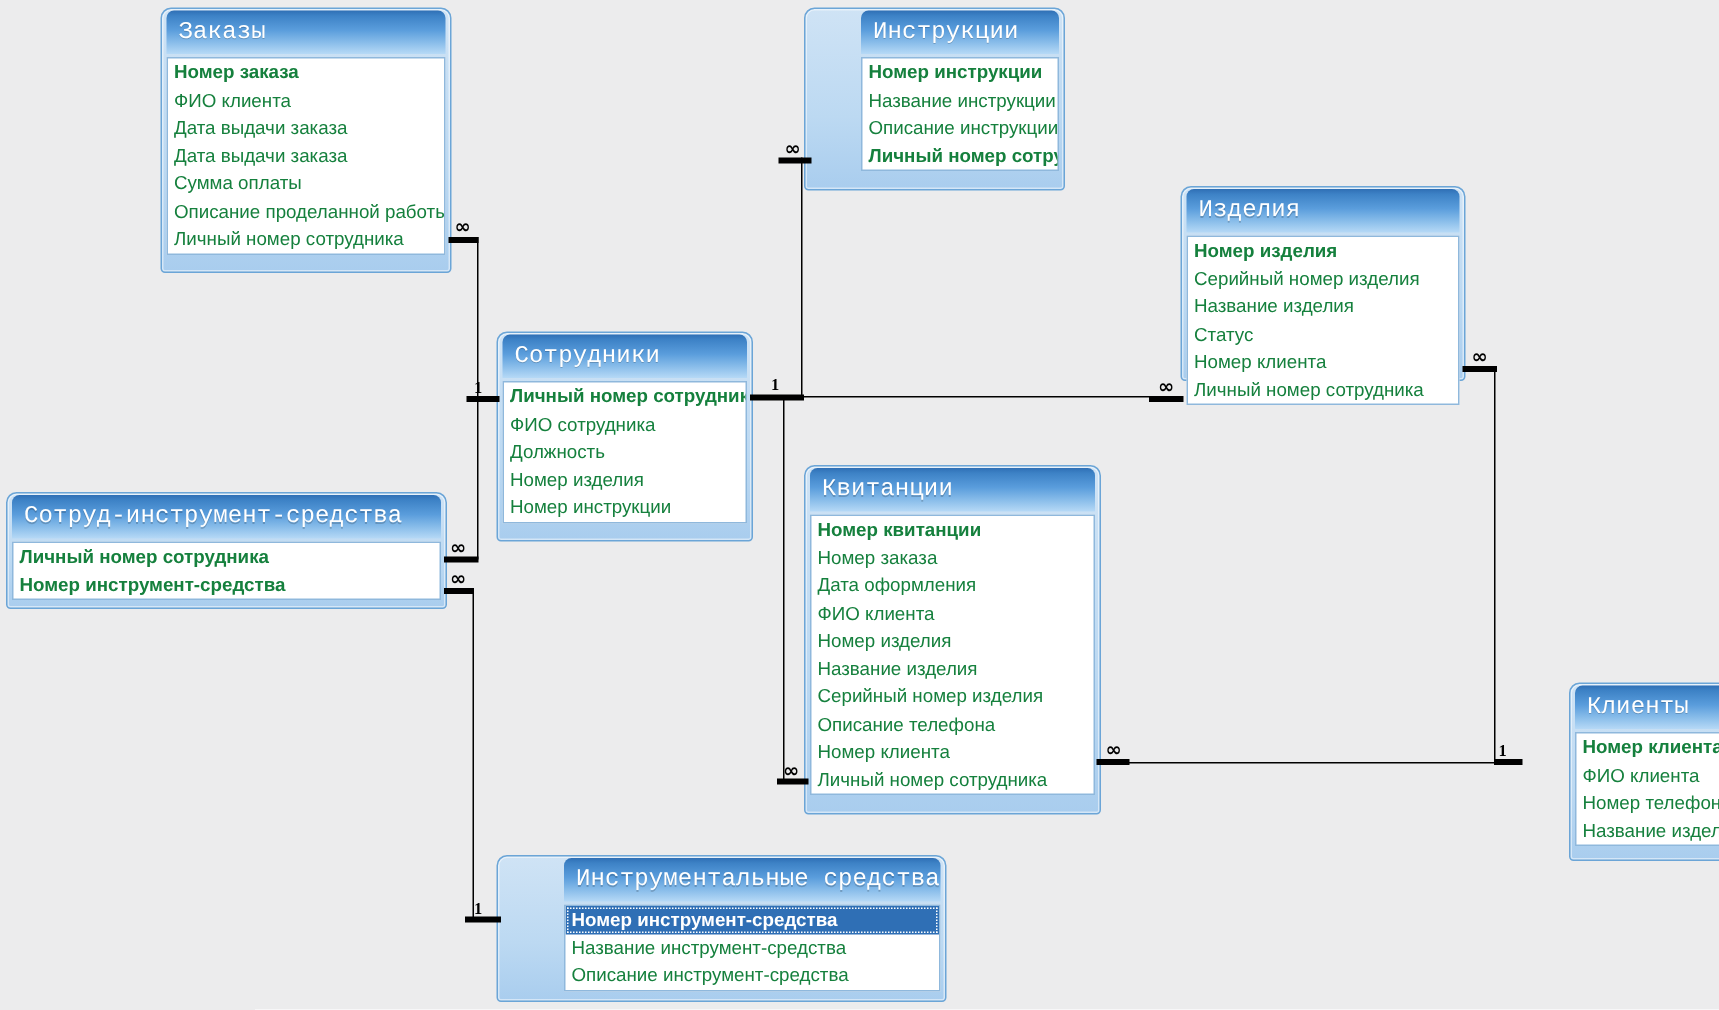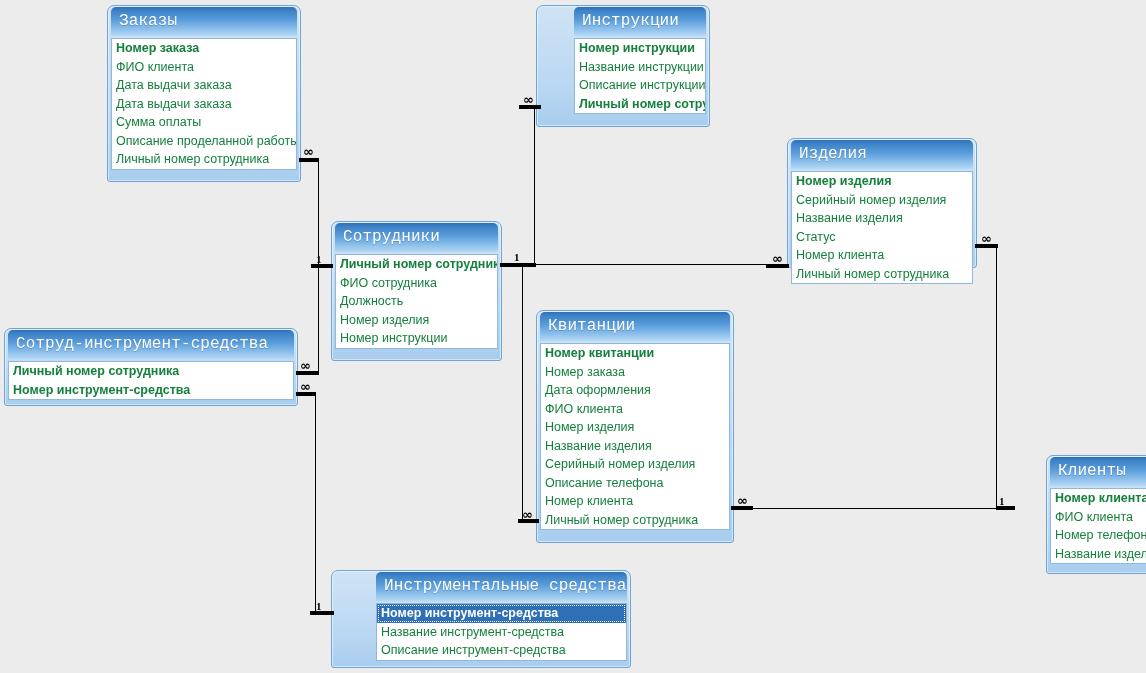--- a/index.html
+++ b/index.html
@@ -166,21 +166,21 @@
   <div class="tbl" style="left:536px; top:5px; width:174px; height:122px;padding-left:37px;">
     <div class="tbl-hdr">Инструкции</div>
     <div class="tbl-body">
       <div class="fld key">Номер инструкции</div>
       <div class="fld">Название инструкции</div>
       <div class="fld">Описание инструкции</div>
       <div class="fld key">Личный номер сотрудника</div>
     </div>
   </div>
 
-  <div class="tbl" style="left:787px; top:138px; width:190px; height:130px;">
+  <div class="tbl" style="left:787px; top:124px; width:190px; height:130px;">
     <div class="tbl-hdr">Изделия</div>
     <div class="tbl-body">
       <div class="fld key">Номер изделия</div>
       <div class="fld">Серийный номер изделия</div>
       <div class="fld">Название изделия</div>
       <div class="fld">Статус</div>
       <div class="fld">Номер клиента</div>
       <div class="fld">Личный номер сотрудника</div>
     </div>
   </div>

